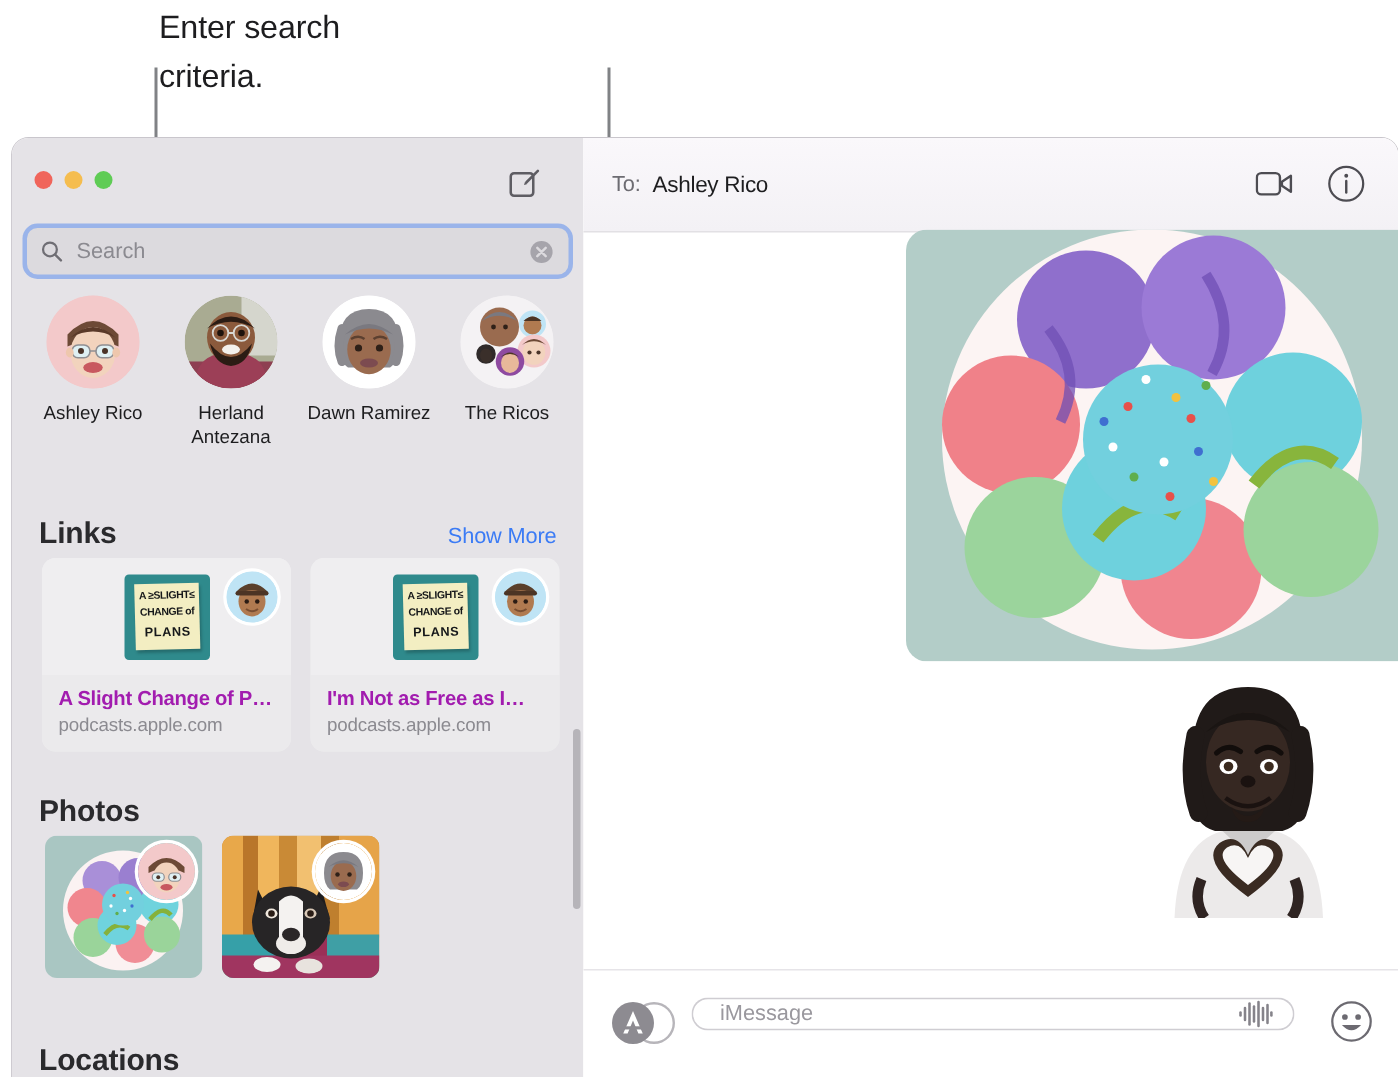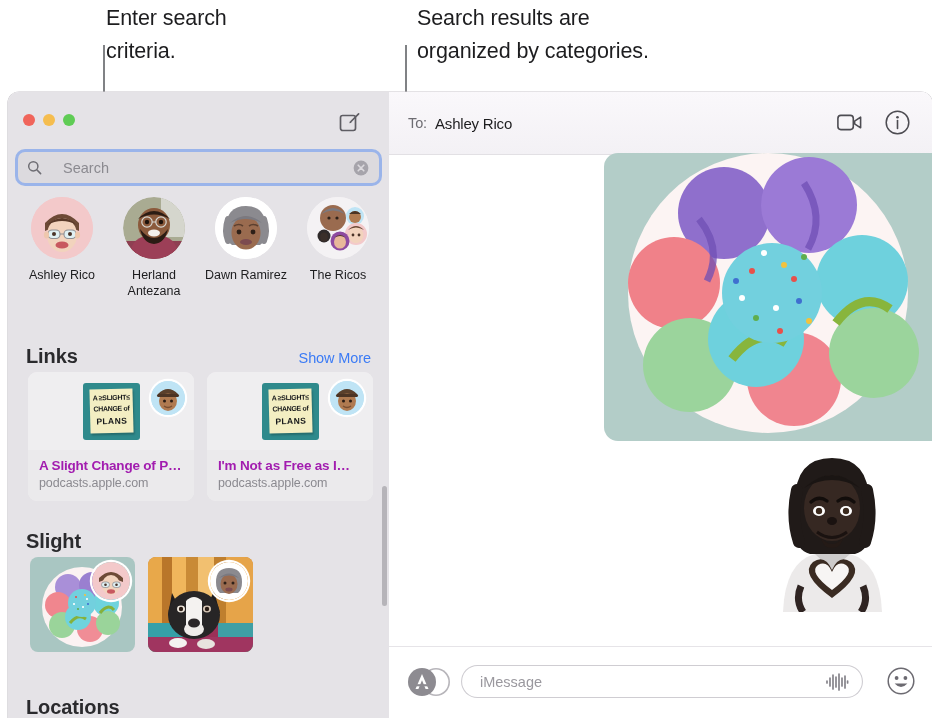--- a/index.html
+++ b/index.html
@@ -35,21 +35,21 @@
   .l-red{background:#f0655b;}
   .l-yel{background:#f5bd4f;}
   .l-grn{background:#5fcc55;}
   #compose-btn{position:absolute;right:28px;top:20px;width:22px;height:22px;}
 
   
   #searchwrap{position:absolute;left:10px;top:60px;width:361px;height:31px;}
   #searchfield{
     position:absolute;inset:0;border-radius:7px;background:#dcdade;
     box-shadow:0 0 0 3px rgba(108,152,235,.62);
-    display:flex;align-items:center;gap:12px;
+    display:flex;align-items:center;
   }
   #search-icon{margin-left:9px;width:15px;height:15px;flex:0 0 auto;}
   #search-input{
     flex:1 1 auto;border:0;outline:0;background:transparent;margin-left:7px;
     font-family:inherit;font-size:14.5px;color:#1d1d1f;
   }
   #search-input::placeholder{color:#8b8a90;}
   #clear-btn{width:16px;height:16px;margin-right:10px;flex:0 0 auto;}
 
   
@@ -102,38 +102,36 @@
   #bubble-photo{position:absolute;left:215px;top:61px;width:328px;height:288px;overflow:hidden;}
   #bubble-photo .img{position:absolute;inset:0;border-radius:14px 0 0 14px;overflow:hidden;}
   #sticker{position:absolute;right:42px;top:358px;width:115px;height:162px;}
   #delivered{position:absolute;right:18px;top:620px;font-size:12.5px;color:#6d6c72;letter-spacing:-0.1px;}
 
   #composer{position:absolute;left:0;bottom:0;width:543px;height:71px;border-top:1px solid #e6e4e8;background:#fff;}
   #apps-btn{position:absolute;left:19px;top:21px;width:28px;height:28px;}
   #apps-btn2{position:absolute;left:33px;top:21px;width:28px;height:28px;border-radius:50%;
              box-shadow:inset 0 0 0 1.6px #b7b5ba;}
   #msg-field{
-    position:absolute;left:72px;top:18px;width:402px;height:33px;border-radius:17px;
+    position:absolute;left:72px;top:18px;width:402px;height:22px;border-radius:17px;
     box-shadow:inset 0 0 0 1.1px #cfcdd2;display:flex;align-items:center;background:#fff;
   }
   #msg-input{flex:1 1 auto;border:0;outline:0;background:transparent;margin-left:17px;
              font-family:inherit;font-size:14.5px;color:#1d1d1f;}
   #msg-input::placeholder{color:#9a989e;}
   #audio-btn{width:24px;height:20px;margin-right:14px;flex:0 0 auto;}
   #emoji-btn{position:absolute;right:17px;top:20px;width:28px;height:28px;}
 </style>
 </head>
 <body>
 
 <div id="stage">
 
   <div class="callout" id="callout-1">Enter search
 criteria.</div>
-  <div class="callout" id="callout-2">Search results are
-organized by categories.</div>
 
   <div class="leader" style="left:103px;top:45px;height:125px;"></div>
   <div class="leader" style="left:405px;top:45px;height:411px;"></div>
 
   <div class="lead-h" style="left:376px;top:213px;width:30px;"></div>
   <div class="leader" style="left:394px;top:213px;height:244px;"></div>
   <div class="lead-h" style="left:394px;top:455px;width:13px;"></div>
 
   <div class="leader" style="left:385px;top:457px;height:232px;"></div>
   <div class="lead-h" style="left:376px;top:687px;width:11px;"></div>
@@ -328,21 +326,21 @@
               </div>
             </div>
             <div class="lc-meta">
               <div class="lc-title">I'm Not as Free as I…</div>
               <div class="lc-domain">podcasts.apple.com</div>
             </div>
           </div>
         </div>
 
         <div class="sec-head" style="top:438px;">
-          <span class="sec-title">Slight</span>
+          <span class="sec-title">Photos</span>
         </div>
 
         <div id="photos-row">
           <div class="photo">
             <svg viewBox="0 0 105 95" width="105" height="95">
               <rect width="105" height="95" fill="#a9c6c2"></rect>
               <circle cx="52" cy="50" r="40" fill="#fbf2f2"></circle>
               <circle cx="38" cy="30" r="13" fill="#a98fd8"></circle>
               <circle cx="62" cy="28" r="13" fill="#9a7fd0"></circle>
               <circle cx="28" cy="48" r="13" fill="#f0868e"></circle>

